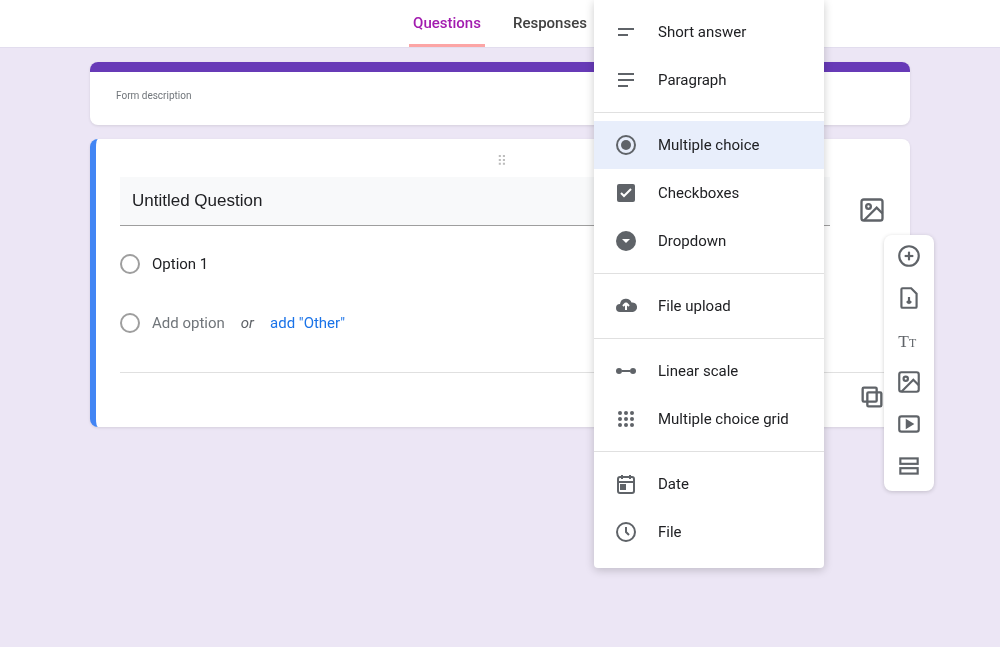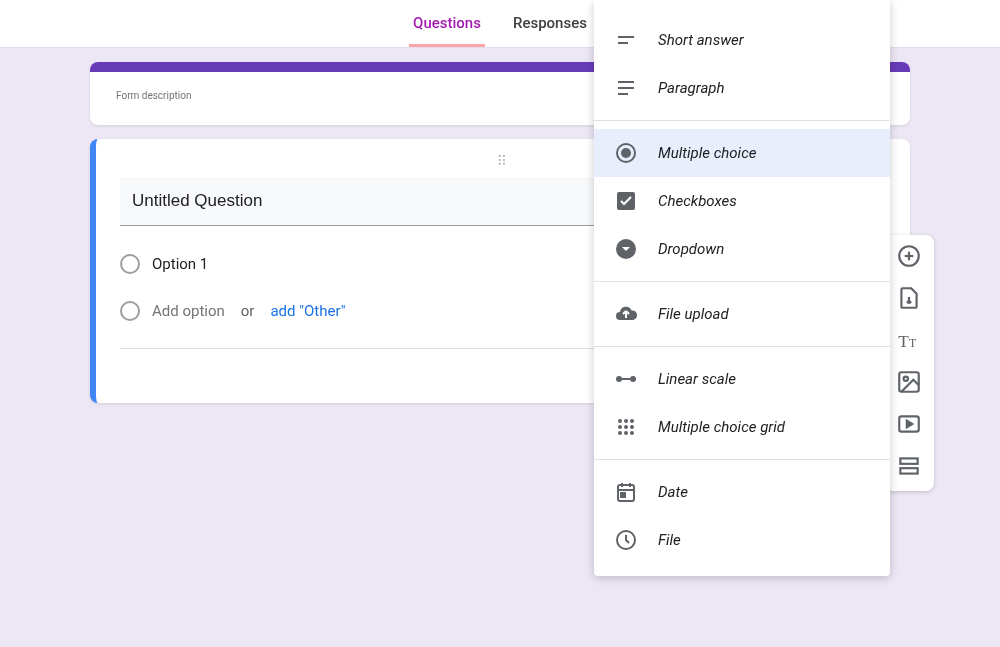--- a/index.html
+++ b/index.html
@@ -63,21 +63,21 @@
     padding: 14px 24px 14px 24px;
   }
   .drag-handle {
     text-align: center;
     color: #bdbdbd;
     font-size: 14px;
     letter-spacing: 2px;
     margin-bottom: 8px;
     cursor: grab;
   }
-  .q-row { display: flex; align-items: flex-start; gap: 28px; }
+  .q-row { display: flex; align-items: flex-end; gap: 28px; }
   .q-input {
     flex: 1;
     font-size: 17px;
     padding: 14px 12px;
     background: #f8f9fa;
     border: none;
     border-bottom: 1px solid #9e9e9e;
     outline: none;
     color: #202124;
   }
@@ -88,44 +88,43 @@
   .options { margin-top: 28px; }
   .opt-row {
     display: flex; align-items: center; gap: 12px;
     font-size: 15px; color: #202124; margin-bottom: 24px;
   }
   .opt-row.muted { color: #70757a; }
   .radio {
     width: 20px; height: 20px; border: 2px solid #9e9e9e;
     border-radius: 50%; flex-shrink: 0;
   }
-  .or-text { color: #5f6368; margin: 4px 4px; }
+  .or-text { color: #5f6368; margin: 16px 4px; font-style: italic; }
   .add-other { color: #1a73e8; cursor: pointer; }
   .footer-row {
     border-top: 1px solid #e0e0e0;
     margin-top: 16px;
     padding-top: 12px;
     display: flex;
     justify-content: flex-end;
   }
   .icon-btn {
     width: 28px; height: 28px; color: #5f6368; cursor: pointer;
     display: flex; align-items: center; justify-content: center;
   }
   
   .dropdown {
     position: absolute;
     left: 594px; top: 0px;
-    width: 296px;
+    width: 230px;
     background: #fff;
     border-radius: 0 0 4px 4px;
     box-shadow: 0 2px 10px rgba(0,0,0,0.2);
-    padding: 16px 0 12px 0;
+    padding: 8px 0 12px 0;
     z-index: 50;
-    font-style: italic;
   }
   .dd-item {
     display: flex; align-items: center; gap: 20px;
     padding: 12px 20px;
     font-size: 15px; color: #202124;
     cursor: pointer;
   }
   .dd-item.selected { background: #e8eefb; }
   .dd-icon {
     width: 24px; height: 24px; flex-shrink: 0;

